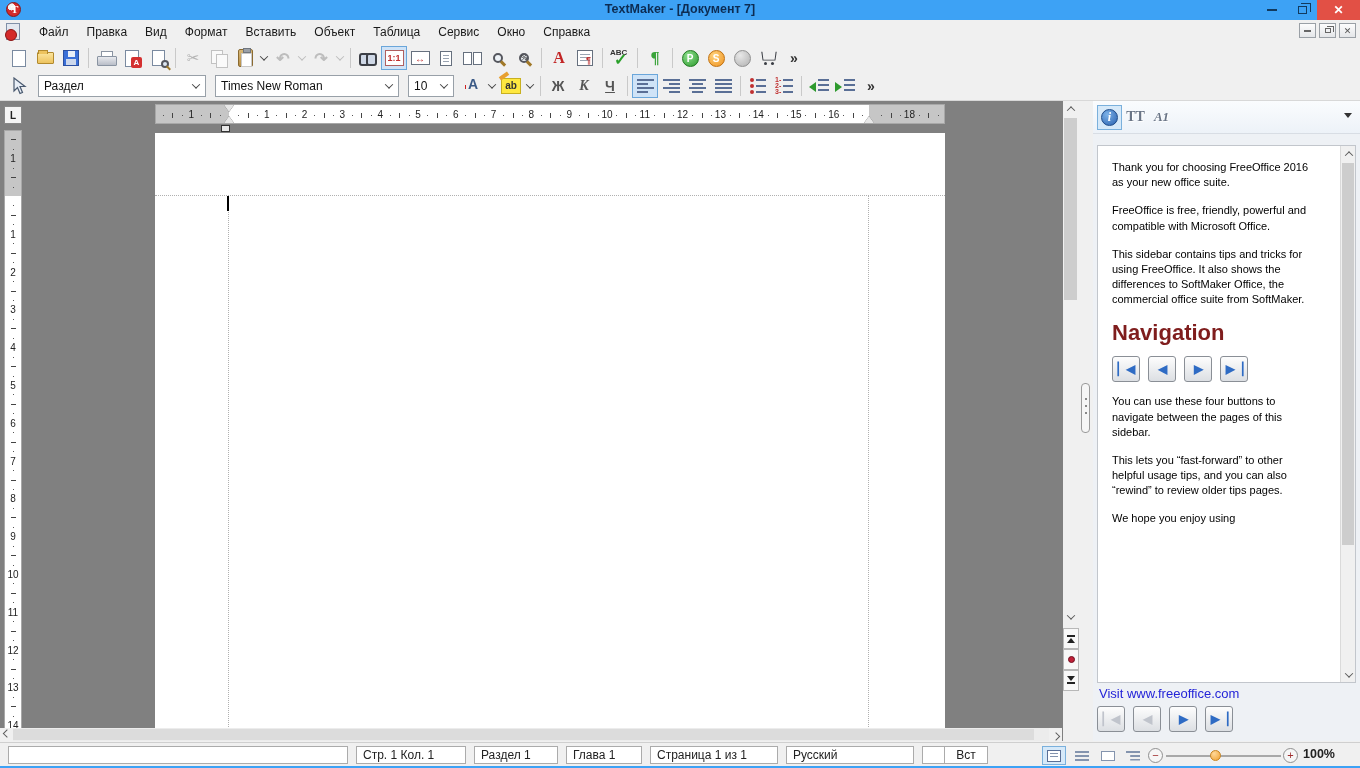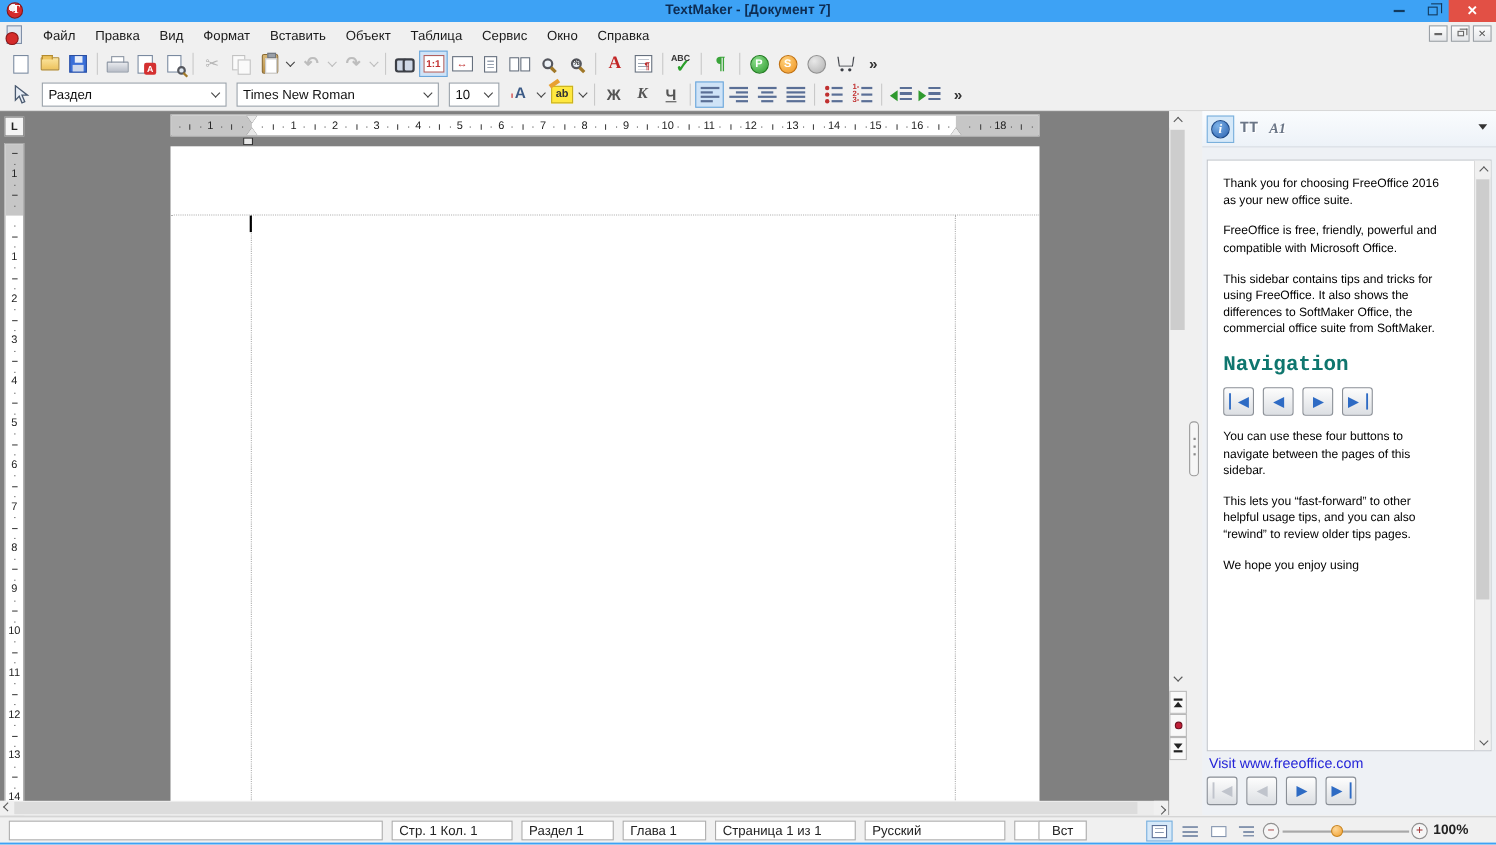--- a/index.html
+++ b/index.html
@@ -161,28 +161,28 @@
   .h-thumb { position:absolute; top:1px; bottom:1px; left:13px; width:1021px; background:#dcdcdc; }
   .splitter { position:absolute; left:1081px; top:383px; width:9px; height:50px; background:#f6f6f6; border:1px solid #9a9a9a; border-radius:4px; }
   .splitter::after { content:""; position:absolute; left:3px; top:14px; width:2px; height:2px; background:#888; box-shadow:0 7px 0 #888, 0 14px 0 #888; }
 
   
   .sidebar { position:absolute; left:1093px; top:101px; width:267px; height:640px; background:#eef1f5; }
   .sb-header { position:absolute; left:0; top:0; width:267px; height:33px; background:linear-gradient(#fafcfe,#edf2f8); display:flex; align-items:center; padding-left:4px; border-bottom:1px solid #d8dde4; }
   .sbh-btn { width:25px; height:25px; display:flex; align-items:center; justify-content:center; margin-right:1px; border:1px solid transparent; }
   .sbh-btn.sel { background:#d6e9f9; border:1px solid #7ab0dc; }
   .info-circle { width:17px; height:17px; border-radius:50%; background:radial-gradient(circle at 35% 30%, #7cb2e8, #2a62b0); border:1px solid #1d4a88; color:#fff; font-family:"Liberation Serif",serif; font-style:italic; font-weight:bold; font-size:12px; display:flex; align-items:center; justify-content:center; }
-  .tt-ic { font-family:Liberation Mono, monospace; font-weight:bold; font-size:14px; color:#6a7586; text-shadow:1px 1px 0 #fff; }
+  .tt-ic { font-family:Liberation Serif, serif; font-weight:bold; font-size:14px; color:#6a7586; text-shadow:1px 1px 0 #fff; }
   .a1-ic { font-family:"Liberation Serif",serif; font-style:italic; font-weight:bold; font-size:13px; color:#6a7586; text-shadow:1px 1px 0 #fff; }
   .sbh-dd { position:absolute; right:8px; top:12px; width:0; height:0; border-left:4px solid transparent; border-right:4px solid transparent; border-top:5px solid #333; }
   .sb-content { position:absolute; left:4px; top:44px; width:259px; height:538px; background:#fff; border:1px solid #c2c6cc; overflow:hidden; }
   .sb-text { position:absolute; left:14px; top:14px; width:205px; }
   .sb-title { font-size:25px; font-weight:bold; color:#4e7fb2; line-height:1.12; margin-bottom:16px; }
   .sb-p { font-size:11px; color:#000; line-height:1.38; margin-bottom:13px; }
-  .sb-nav-h { font-size:19px; font-weight:bold; color:#0f766e; margin:6px 0 10px;font-family:Liberation Mono, monospace; }
+  .sb-nav-h { font-size:22px; font-weight:bold; color:#7f1d1d; margin:6px 0 10px; }
   .navbtn-row { display:flex; gap:8px; margin-bottom:12px; }
   .navbtn { width:28px; height:26px; border:1px solid #8a8f96; border-radius:3px; background:linear-gradient(#fdfdfd,#dcdfe3); display:flex; align-items:center; justify-content:center; font-size:12px; font-weight:bold; color:#2e6bc4; letter-spacing:-1px; }
   .navbtn.dis { color:#c0c4cc; }
   .sbc-scroll { position:absolute; right:0; top:0; width:15px; height:100%; background:#f0f0f0; border-left:1px solid #dadada; }
   .sbc-thumb { position:absolute; left:1px; right:1px; top:17px; height:382px; background:#cdcdcd; }
   .sb-link { position:absolute; left:6px; top:585px; font-size:13px; color:#2424d8; }
   .sb-footer { position:absolute; left:4px; top:605px; display:flex; gap:8px; }
 
   
   .statusbar { position:absolute; left:0; top:742px; width:1360px; height:24px; background:#f0f0f0; border-top:1px solid #cfcfcf; }

